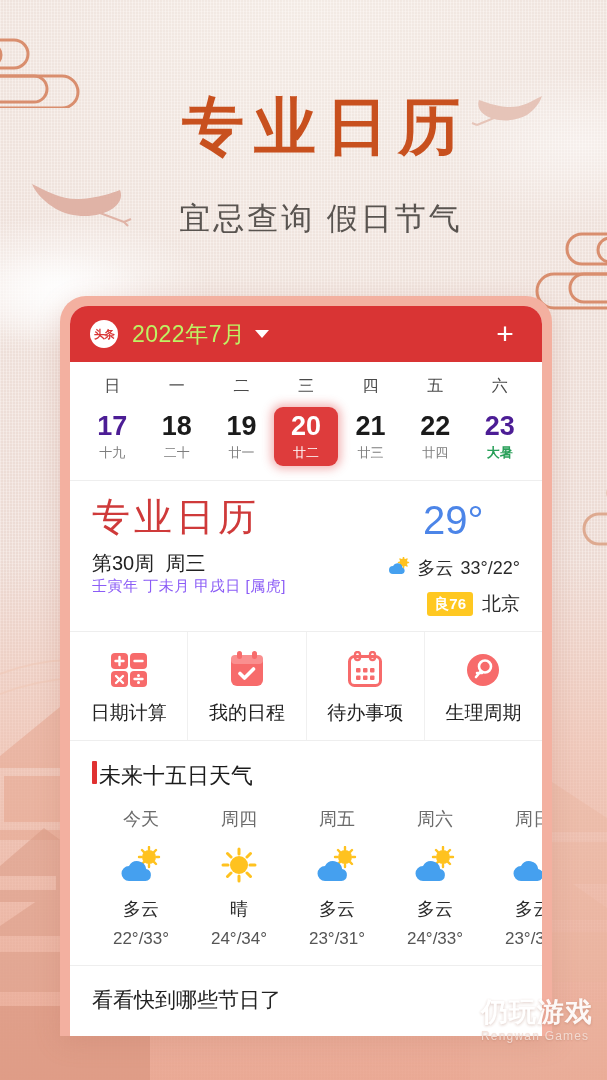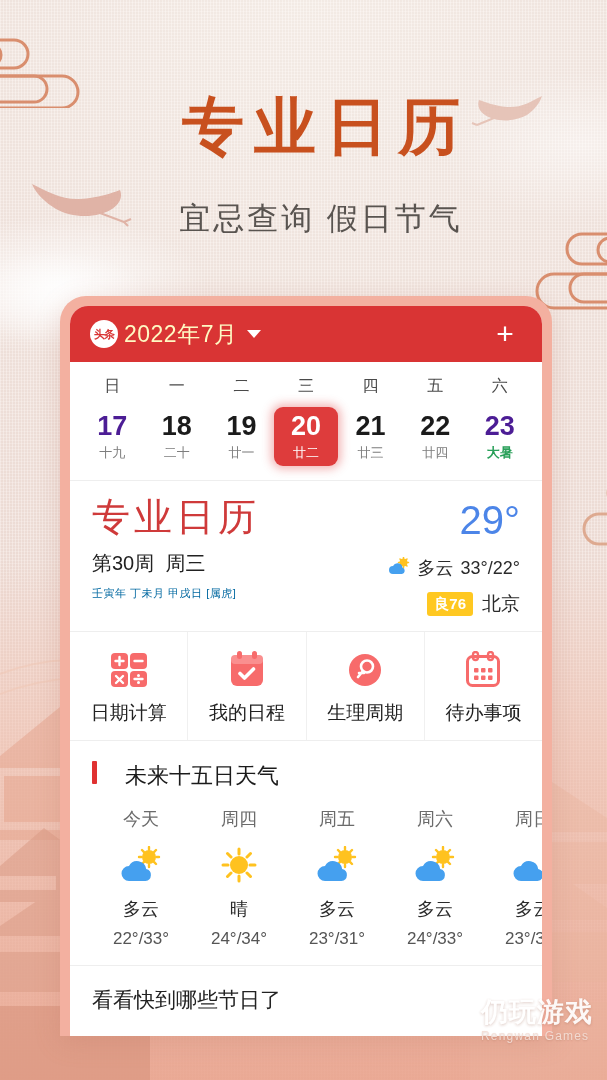--- a/index.html
+++ b/index.html
@@ -96,22 +96,22 @@
     position:relative;
   }
   .logo-badge {
     width:28px; height:28px; border-radius:50%;
     background:#fff; color:#d93434;
     display:flex; align-items:center; justify-content:center;
     font-size:11px; font-weight:700; letter-spacing:-1px;
     flex:0 0 auto;
   }
   .month-label {
-    margin-left:6px;
-    color:#fef9c3; font-size:23px; letter-spacing:.5px;
+    margin-left:14px;
+    color:#bef264; font-size:23px; letter-spacing:.5px;
   }
   .chev {
     margin-left:10px;
     width:0; height:0;
     border-left:7px solid transparent;
     border-right:7px solid transparent;
     border-top:8px solid #fff;
   }
   .plus-btn {
     margin-left:auto;
@@ -160,23 +160,23 @@
     display:flex; justify-content:space-between; align-items:flex-start;
   }
   .info-left .lunar {
     font-family:"Liberation Serif","DejaVu Serif",serif;
     font-size:38px; color:#cf3a3a; letter-spacing:4px; line-height:1.05;
   }
   .info-left .week {
     margin-top:12px; font-size:20px; color:#222;
   }
   .info-left .ganzhi {
-    margin-top:9px; font-size:11px; color:#0369a1; letter-spacing:.5px;
-  }
-  .info-right { text-align:right; padding-top:2px; }
+    font-size:15px; color:#8b5cf6; letter-spacing:.5px;
+  }
+  .info-right { text-align:center; padding-top:2px; }
   .info-right .temp {
     font-size:40px; color:#4c85e8; font-weight:400; line-height:1;
   }
   .info-right .wx {
     margin-top:16px; display:flex; align-items:center; justify-content:flex-end;
     font-size:18px; color:#2b2b2b; gap:7px;
   }
   .info-right .aqi-row {
     margin-top:11px; display:flex; align-items:center; justify-content:flex-end; gap:9px;
   }
@@ -196,21 +196,21 @@
     padding:17px 0 14px 0;
     border-right:1px solid #f0f0f0;
   }
   .tile:last-child { border-right:none; }
   .tile .ticon { height:42px; display:flex; align-items:center; justify-content:center; }
   .tile .tlabel { margin-top:9px; font-size:19px; color:#222; }
 
   
   .wf { padding:20px 0 16px 0; border-bottom:1px solid #eeeeee; }
   .wf-title {
-    display:flex; gap:28px;
+    display:flex; gap:2px;
     padding-left:22px;
     font-size:22px; color:#1b1b1b; font-weight:500;
   }
   .wf-bar { width:5px; height:23px; background:#e03131; border-radius:1px; display:inline-block; }
   .wf-days {
     display:flex; margin-top:16px; padding-left:22px;
     overflow:hidden;
   }
   .wf-day {
     flex:0 0 98px; text-align:center;
@@ -436,44 +436,44 @@
             <rect x="10" y="0" width="5" height="8" rx="2.5" fill="#f76b6b"></rect>
             <rect x="25" y="0" width="5" height="8" rx="2.5" fill="#f76b6b"></rect>
             <path d="M13 22.5l4.5 4.5 9-9" stroke="#fff" stroke-width="3.6" fill="none" stroke-linecap="round" stroke-linejoin="round"></path>
           </svg>
         </div>
         <div class="tlabel">我的日程</div>
       </div>
       <div class="tile">
         <div class="ticon">
           <svg width="40" height="38" viewBox="0 0 40 38">
-            <circle cx="20" cy="19" r="16" fill="#f76b6b"></circle>
-            <circle cx="22" cy="15.5" r="6" fill="none" stroke="#fff" stroke-width="2.6"></circle>
-            <path d="M18 20l-5 6M14 22h5" stroke="#fff" stroke-width="2.6" stroke-linecap="round" fill="none"></path>
-          </svg>
-        </div>
-        <div class="tlabel">生理周期</div>
-      </div>
-      <div class="tile">
-        <div class="ticon">
-          <svg width="40" height="38" viewBox="0 0 40 38">
             <rect x="4.5" y="5.5" width="31" height="29" rx="5" fill="none" stroke="#f76b6b" stroke-width="3"></rect>
             <rect x="10" y="1" width="5" height="8" rx="2.5" fill="none" stroke="#f76b6b" stroke-width="2.4"></rect>
             <rect x="25" y="1" width="5" height="8" rx="2.5" fill="none" stroke="#f76b6b" stroke-width="2.4"></rect>
             <g fill="#f76b6b">
               <rect x="11" y="17" width="4.5" height="4.5" rx="1"></rect>
               <rect x="18" y="17" width="4.5" height="4.5" rx="1"></rect>
               <rect x="25" y="17" width="4.5" height="4.5" rx="1"></rect>
               <rect x="11" y="24.5" width="4.5" height="4.5" rx="1"></rect>
               <rect x="18" y="24.5" width="4.5" height="4.5" rx="1"></rect>
               <rect x="25" y="24.5" width="4.5" height="4.5" rx="1"></rect>
             </g>
           </svg>
         </div>
         <div class="tlabel">待办事项</div>
+      </div>
+      <div class="tile">
+        <div class="ticon">
+          <svg width="40" height="38" viewBox="0 0 40 38">
+            <circle cx="20" cy="19" r="16" fill="#f76b6b"></circle>
+            <circle cx="22" cy="15.5" r="6" fill="none" stroke="#fff" stroke-width="2.6"></circle>
+            <path d="M18 20l-5 6M14 22h5" stroke="#fff" stroke-width="2.6" stroke-linecap="round" fill="none"></path>
+          </svg>
+        </div>
+        <div class="tlabel">生理周期</div>
       </div>
     </div>
 
     <div class="wf">
       <div class="wf-title">
         <span class="wf-bar"></span>
         <span>未来十五日天气</span>
       </div>
       <div class="wf-days">
 

